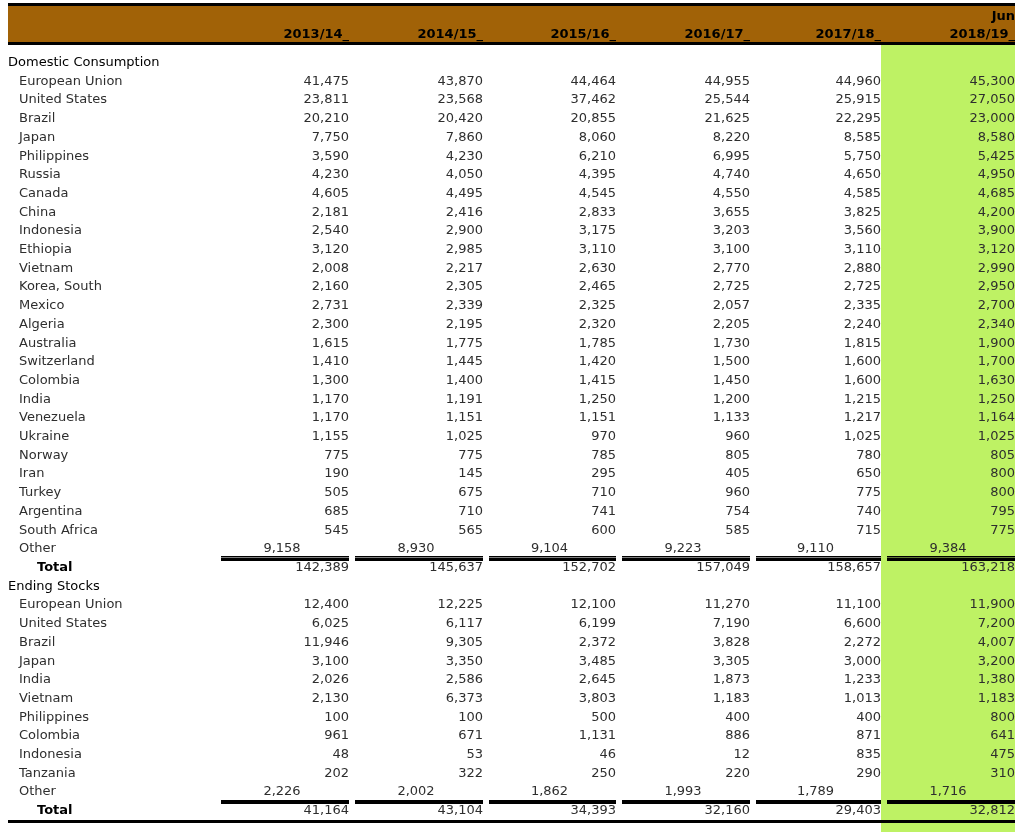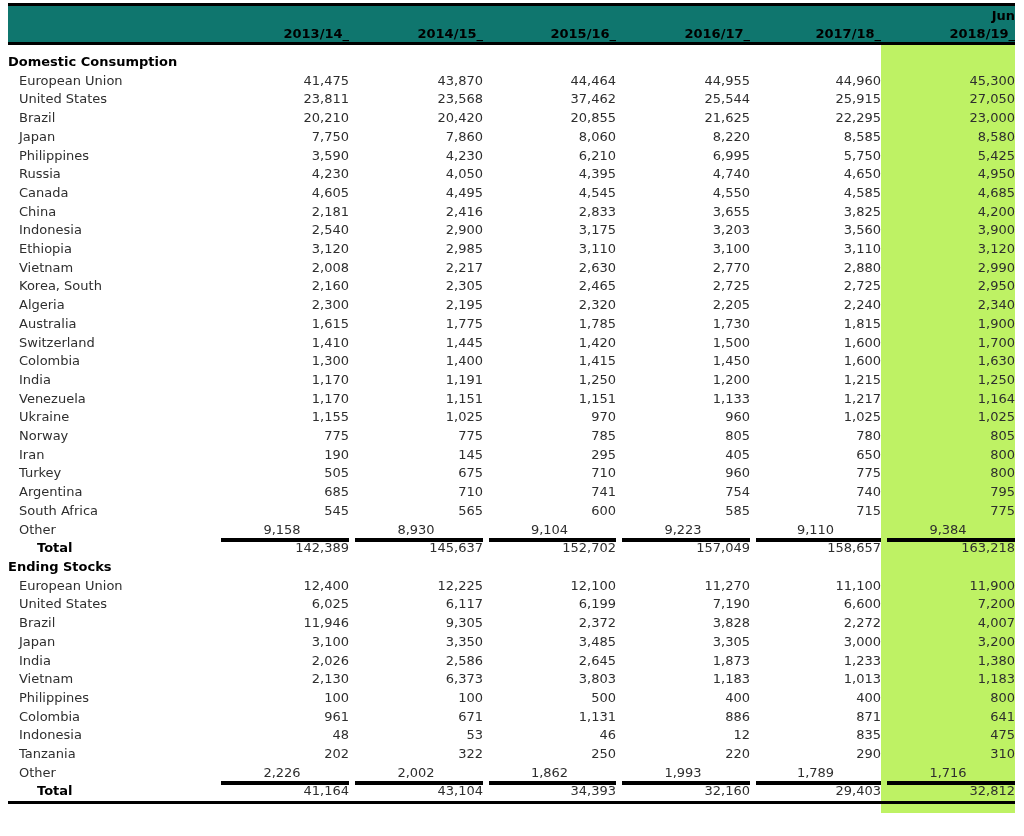--- a/index.html
+++ b/index.html
@@ -6,33 +6,33 @@
   .page {
     position:relative; width:1024px; height:836px; background:#fff;
     font-family:"DejaVu Sans","Liberation Sans",sans-serif;
     font-size:13px; color:#2e2e2e; box-sizing:border-box;
     padding:3px 9px 0 8px; overflow:hidden;
   }
   table.psd { border-collapse:collapse; table-layout:fixed; width:1007px; border-top:3px solid #000; }
   table.psd th, table.psd td { padding:0; white-space:nowrap; overflow:hidden; }
 
   thead th {
-    background:#0f766e; color:#000; font-weight:bold; font-size:13px;
+    background:#a16207; color:#000; font-weight:bold; font-size:13px;
     text-align:right; vertical-align:bottom; padding-right:2px;
   }
   thead tr.hr1 th { height:17px; line-height:15px; }
   thead tr.hr2 th { height:19px; line-height:17px; }
   thead { border-bottom:3px solid #000; }
   .tick { letter-spacing:0; }
 
   tbody td { height:18.7px; line-height:18.7px; vertical-align:middle; }
   td.v { text-align:right; padding-right:2px; }
   td.hl { background:#bef264; }
 
-  tr.sec td.lbl { font-weight:bold; color:#000; }
+  tr.sec td.lbl { font-weight:normal; color:#000; }
   tr.country td.lbl { padding-left:11px; }
   tr.total td.lbl { font-weight:bold; color:#000; padding-left:29px;margin-top:12px; }
 
   
   tr.uline td.v {
     background-image:linear-gradient(#000,#000);
     background-repeat:no-repeat;
     background-size:calc(100% - 6px) 1.5px;
     background-position:6px bottom;
     text-align:center;
@@ -204,20 +204,29 @@
         <tr class="country">
           <td class="lbl">Korea, South</td>
           <td class="v">2,160</td>
           <td class="v">2,305</td>
           <td class="v">2,465</td>
           <td class="v">2,725</td>
           <td class="v">2,725</td>
           <td class="v hl">2,950</td>
         </tr>
         <tr class="country">
+          <td class="lbl">Mexico</td>
+          <td class="v">2,731</td>
+          <td class="v">2,339</td>
+          <td class="v">2,325</td>
+          <td class="v">2,057</td>
+          <td class="v">2,335</td>
+          <td class="v hl">2,700</td>
+        </tr>
+        <tr class="country">
           <td class="lbl">Algeria</td>
           <td class="v">2,300</td>
           <td class="v">2,195</td>
           <td class="v">2,320</td>
           <td class="v">2,205</td>
           <td class="v">2,240</td>
           <td class="v hl">2,340</td>
         </tr>
         <tr class="country">
           <td class="lbl">Australia</td>

